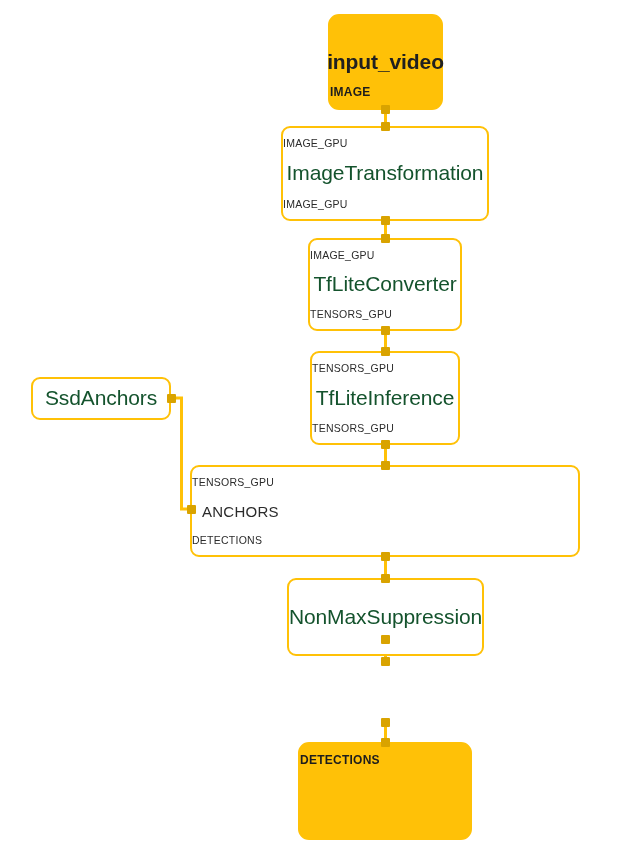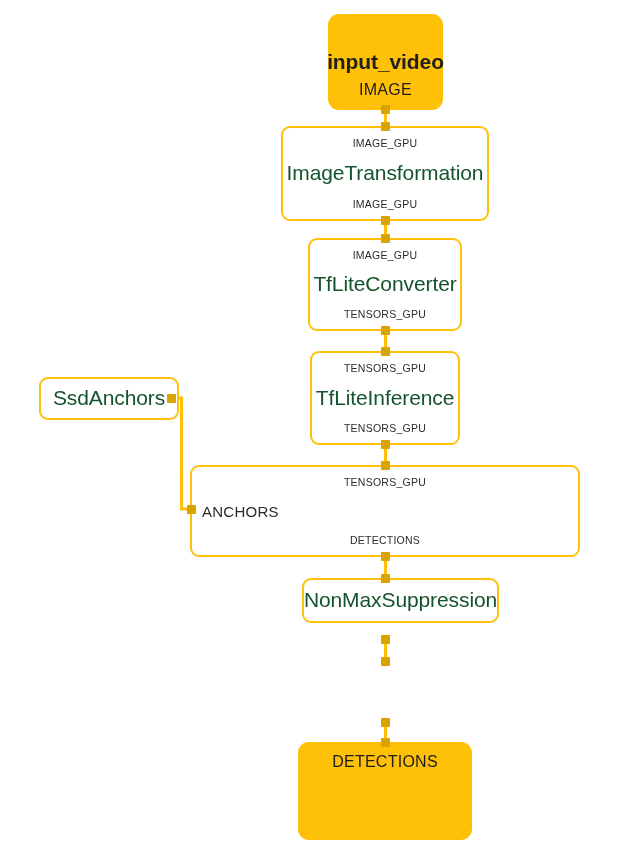--- a/index.html
+++ b/index.html
@@ -30,21 +30,21 @@
   .node {
     position: absolute;
     box-sizing: border-box;
     border: 2.5px solid #FFC107;
     border-radius: 9px;
     background: #ffffff;
     display: flex;
     flex-direction: column;
     align-items: center;
     justify-content: center;
-    text-align: center;
+    text-align: left;
   }
   .node.io {
     background: #FFC107;
     border-color: #FFC107;
     border-radius: 11px;
   }
   .node-title {
     font-size: 21px;
     color: #14532d;
     line-height: 1.05;
@@ -76,22 +76,23 @@
     right: 0;
   }
   .port-label.side-left {
     position: absolute;
     left: 10px;
     top: 50%;
     transform: translateY(-50%);
     font-size: 15px;
   }
   .node.io .port-label {
-    font-size: 16px;
+    font-size: 12px;
     color: #1d1d1d;
+    font-weight: bold;
   }
   .port-dot {
     position: absolute;
     width: 9px;
     height: 9px;
     background: #D9A300;
     border-radius: 1px;
   }
 </style>
 </head>
@@ -135,35 +136,35 @@
   <span class="port-dot" style="left:381px; top:326px;"></span>
 
   <div class="node" style="left:310px; top:351px; width:150px; height:94px;">
     <span class="port-label in-top">TENSORS_GPU</span>
     <span class="node-title">TfLiteInference</span>
     <span class="port-label out-bottom">TENSORS_GPU</span>
   </div>
   <span class="port-dot" style="left:381px; top:347px;"></span>
   <span class="port-dot" style="left:381px; top:440px;"></span>
 
-  <div class="node" style="left:31px; top:377px; width:140px; height:43px;margin-left:8px;">
+  <div class="node" style="left:31px; top:377px; width:140px; height:43px;">
     <span class="node-title">SsdAnchors</span>
   </div>
   <span class="port-dot" style="left:167px; top:394px;"></span>
 
   <div class="node" style="left:190px; top:465px; width:390px; height:92px;">
     <span class="port-label in-top">TENSORS_GPU</span>
     <span class="port-label side-left">ANCHORS</span>
     <span class="port-label out-bottom">DETECTIONS</span>
   </div>
   <span class="port-dot" style="left:381px; top:461px;"></span>
   <span class="port-dot" style="left:187px; top:505px;"></span>
   <span class="port-dot" style="left:381px; top:552px;"></span>
 
-  <div class="node" style="left:302px; top:578px; width:197px; height:45px;">
+  <div class="node" style="left:287px; top:578px; width:197px; height:78px;">
     <span class="node-title">NonMaxSuppression</span>
   </div>
   <span class="port-dot" style="left:381px; top:574px;"></span>
   <span class="port-dot" style="left:381px; top:635px;"></span>
 
   <span class="port-dot" style="left:381px; top:657px;"></span>
   <span class="port-dot" style="left:381px; top:718px;"></span>
 
   <div class="node io" style="left:298px; top:742px; width:174px; height:98px;">
     <span class="port-label in-top">DETECTIONS</span>

